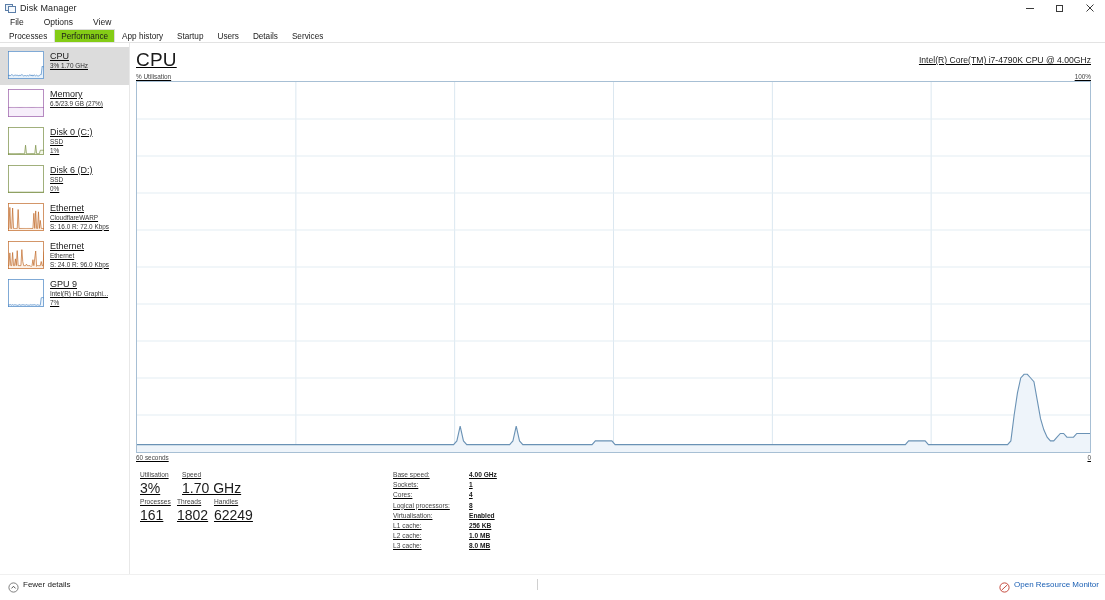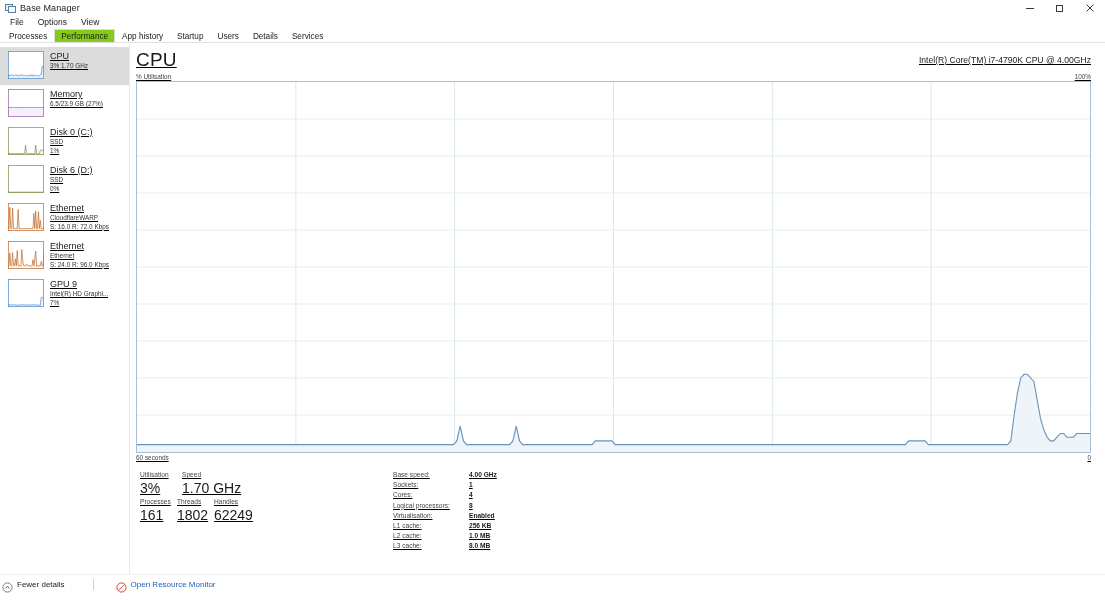--- a/index.html
+++ b/index.html
@@ -22,21 +22,21 @@
     position: relative; flex: none;
   }
   .tb-icon .g1 { position:absolute; left:0; top:1px; width:8px; height:7px; border:1px solid #5b7ea8; background:#eaf1f8; }
   .tb-icon .g2 { position:absolute; left:3px; top:3px; width:8px; height:7px; border:1px solid #5b7ea8; background:#f7fafd; }
   .tb-title { font-size: 9px; color: #1b1b1b; letter-spacing: .1px; }
   .wincontrols { position:absolute; right:0; top:0; height:16px; display:flex; }
   .wc { width: 30px; height: 16px; display:flex; align-items:center; justify-content:center; color:#3a3a3a; }
   .wc svg { display:block; }
 
   
-  .menubar { height: 13px; display:flex; align-items:flex-end; padding-left: 4px; gap: 2px; flex:none; background:#fff; }
+  .menubar { height: 13px; display:flex; align-items:flex-end; padding-left: 4px; gap: 8px; flex:none; background:#fff; }
   .menu-item { font-size: 8.5px; color: #1b1b1b; padding: 0 6px; line-height: 13px; }
 
   
   .tabstrip {
     height: 14px; display:flex; align-items:stretch; flex:none;
     background:#ffffff; border-bottom: 1px solid #e3e3e3; padding-left: 2px;
   }
   .tab {
     font-size: 8.2px; color:#1b1b1b; padding: 0 6px;
     display:flex; align-items:center; line-height: 13px;
@@ -105,41 +105,42 @@
   .stats-mid { width: 135px; flex:none; }
   .stats-right { flex:none; }
   .kv { display:flex; font-size: 6.6px; line-height: 10.2px; }
   .kv .k { width: 76px; color:#444; flex:none; }
   .kv .v { color:#1b1b1b; font-weight: 700; }
   .uptime-block { padding-top: 4px; }
 
   
   .statusbar {
     height: 20px; flex:none; display:flex; align-items:center;
-    padding-left: 2px; gap: 16px; background:#ffffff;
+    padding-left: 8px; gap: 16px; background:#ffffff;
     border-top: 1px solid #f0f0f0;
+    justify-content: space-between;
   }
   .sb-btn { display:flex; align-items:center; gap:4px; padding: 0 6px 0 0; }
   .sb-sep { width:1px; height:11px; background:#d0d0d0; margin: 0 6px; }
   .sb-txt { font-size: 8px; color:#1b1b1b; }
   .sb-link { font-size: 8px; color:#1a5fb4; }
   .circ-icon { width: 11px; height:11px; flex:none; }
   .bottom-strip { height: 6px; background:#ffffff; flex:none; }
 </style>
 </head>
 <body>
 
 <div class="window">
 
   <div class="titlebar">
     <div class="tb-icon">
       <div class="g1"></div>
         <div class="g2"></div>
     </div>
-    <div class="tb-title">Base Manager</div>
+    <div class="tb-title">Disk Manager</div>
     <div class="wincontrols">
       <div class="wc">
         <svg width="10" height="10" viewBox="0 0 10 10">
             <line x1="1" y1="5.5" x2="9" y2="5.5" stroke="#3a3a3a" stroke-width="1"></line>
           </svg>
       </div>
       <div class="wc">
         <svg width="10" height="10" viewBox="0 0 10 10">
           <rect x="1.5" y="2.5" width="6" height="6" fill="none" stroke="#3a3a3a" stroke-width="1"></rect>
         </svg>

